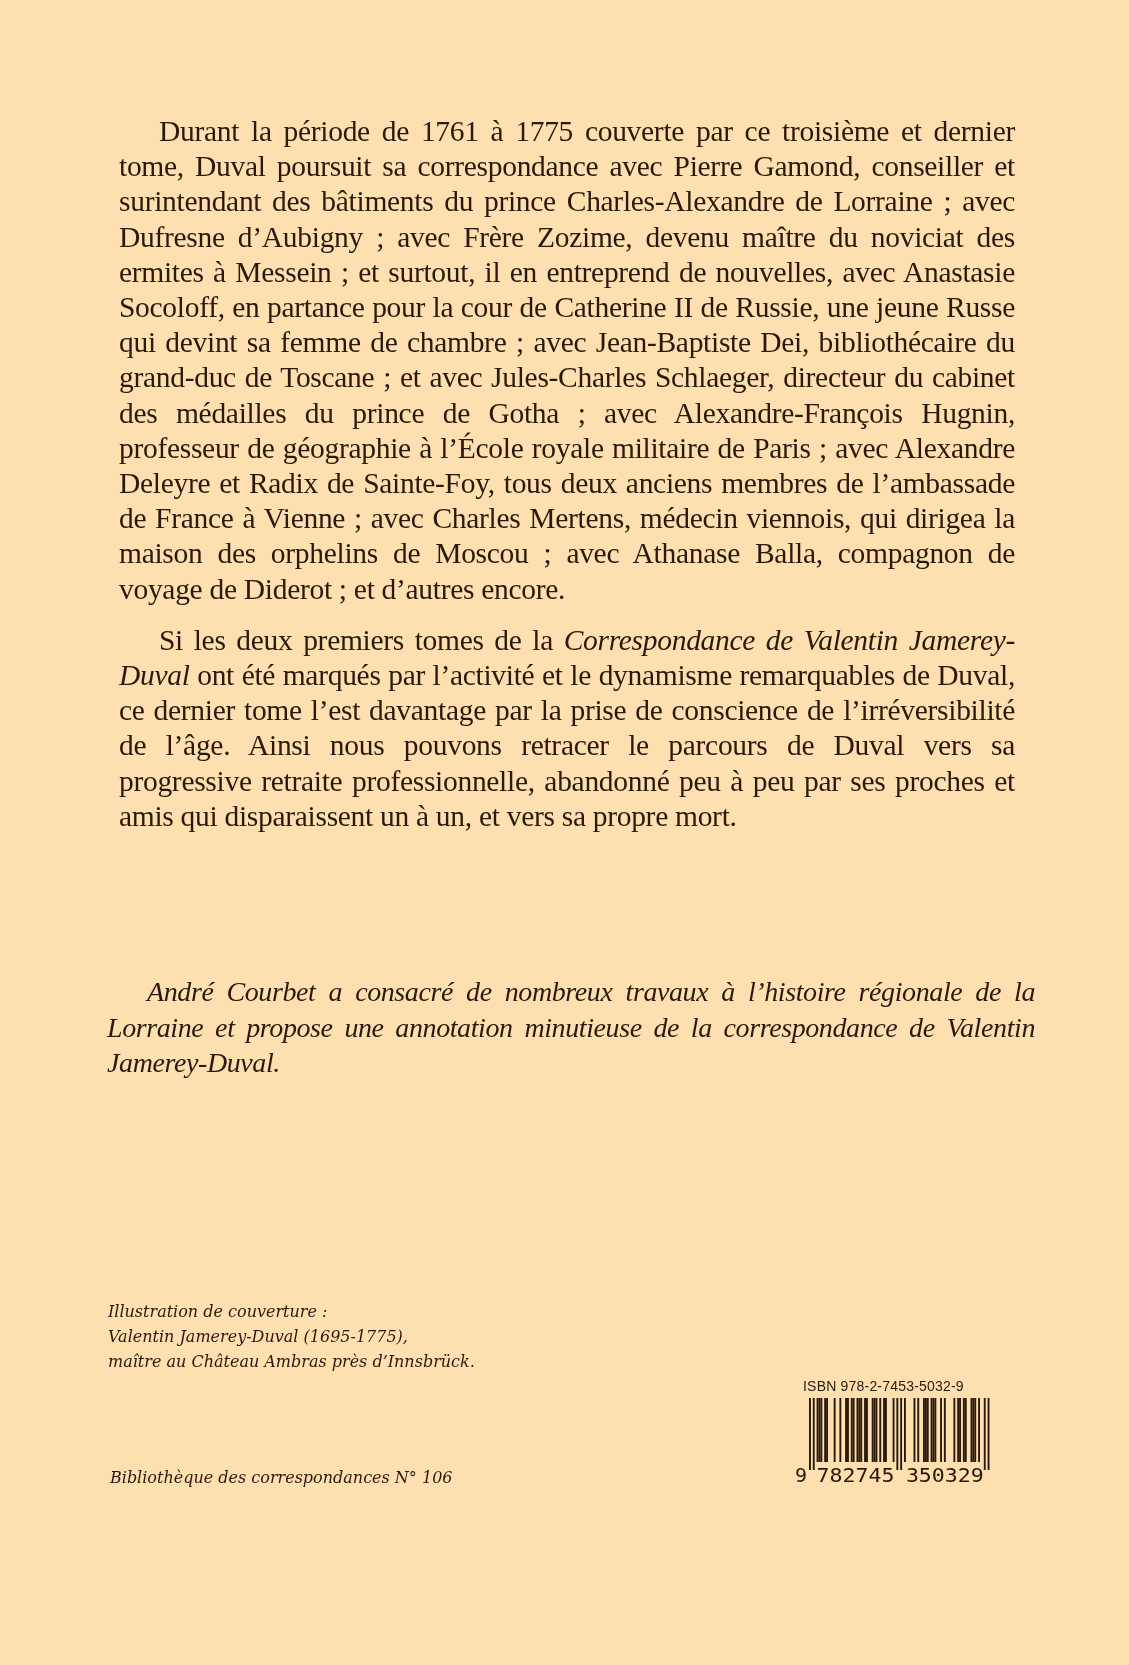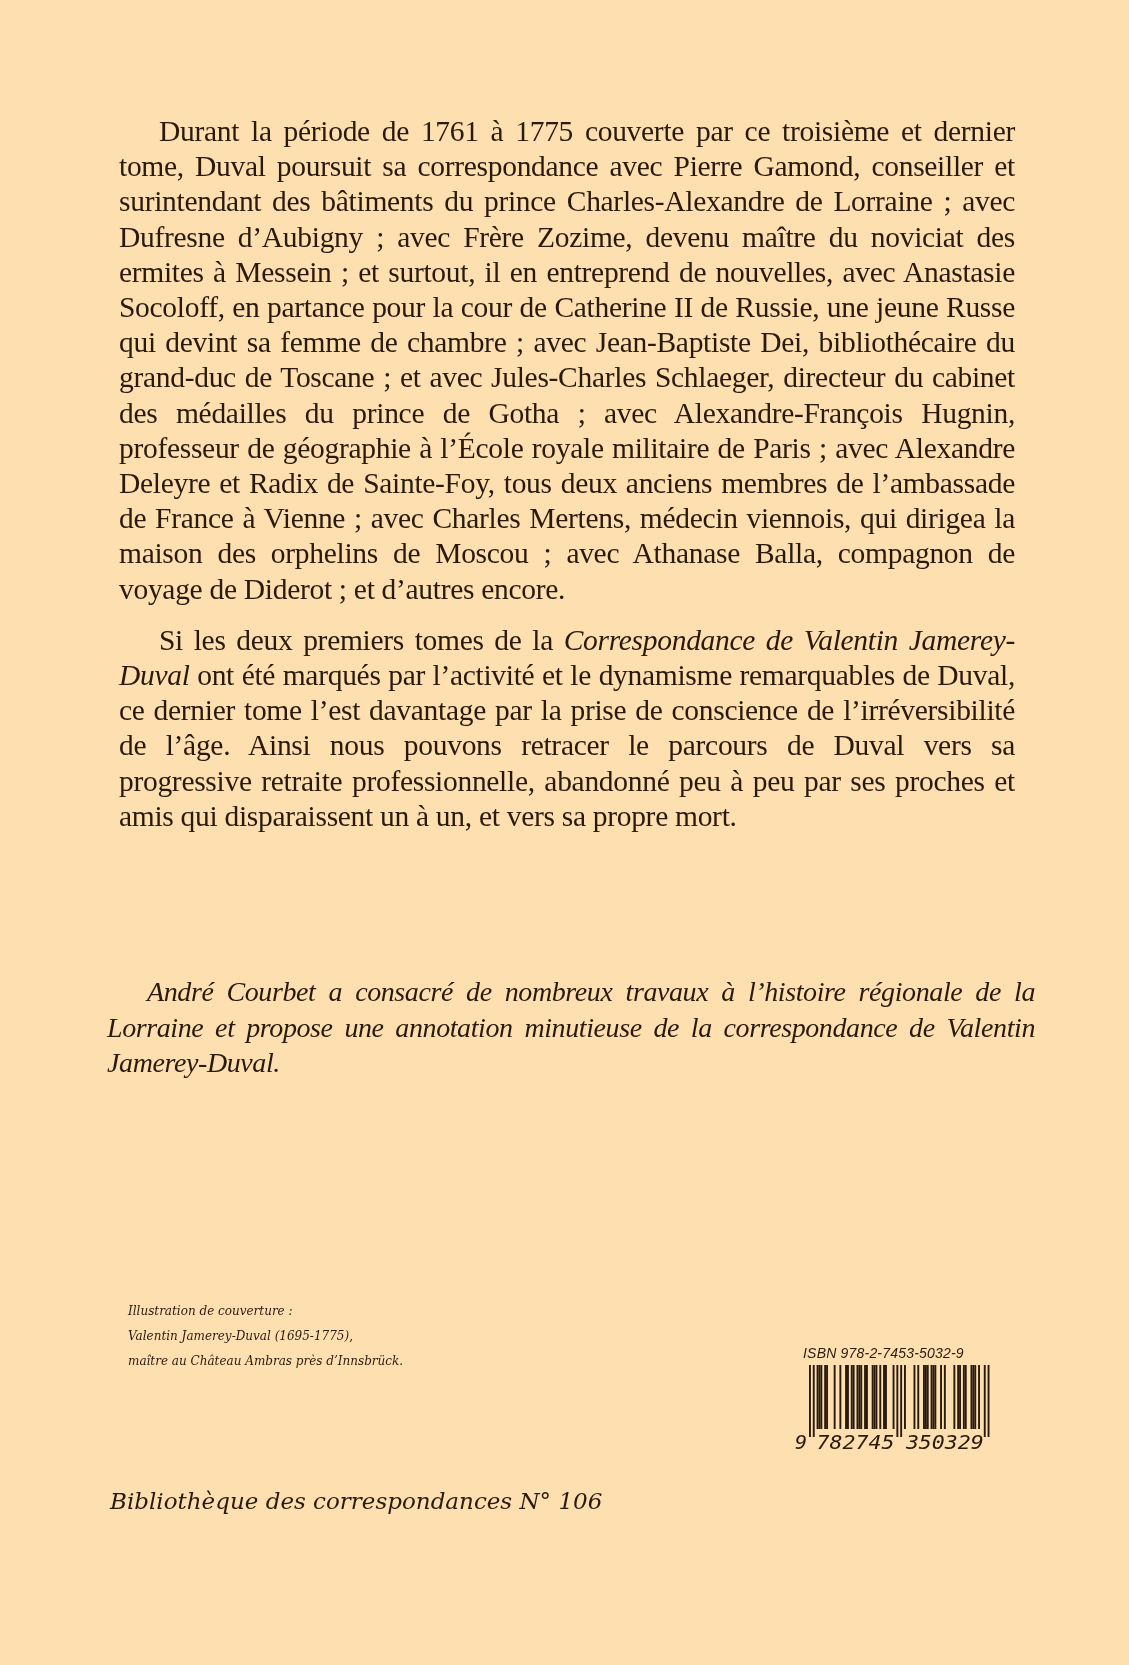--- a/index.html
+++ b/index.html
@@ -38,46 +38,44 @@
       font-size: 28px;
       line-height: 35.5px;
       text-align: justify;
       text-indent: 40px;
       font-style: italic;
       margin: 4px;
       letter-spacing: -0.4px;
     }
     .credits {
       position: absolute;
-      left: 128px;
+      left: 108px;
       top: 1299px;
       font-family: "DejaVu Serif", "Liberation Serif", serif;
       font-style: italic;
-      font-size: 12px;
+      font-size: 16px;
       line-height: 25px;
     }
     .credits div { white-space: nowrap; }
     .series {
       position: absolute;
       left: 110px;
       top: 1465px;
       font-family: "DejaVu Serif", "Liberation Serif", serif;
       font-style: italic;
-      font-size: 23px;
+      font-size: 16px;
       line-height: 25px;
       white-space: nowrap;
-      margin-top: 24px;
     }
     .isbn-block {
       position: absolute;
       left: 795px;
-      top: 1345px;
+      top: 1378px;
       width: 205px;
       height: 110px;
-      font-style: italic;
     }
     .isbn-label {
       position: absolute;
       left: 8px;
       top: 0;
       font-family: "Liberation Sans", "DejaVu Sans", sans-serif;
       font-size: 14px;
       letter-spacing: 0.2px;
       white-space: nowrap;
     }

